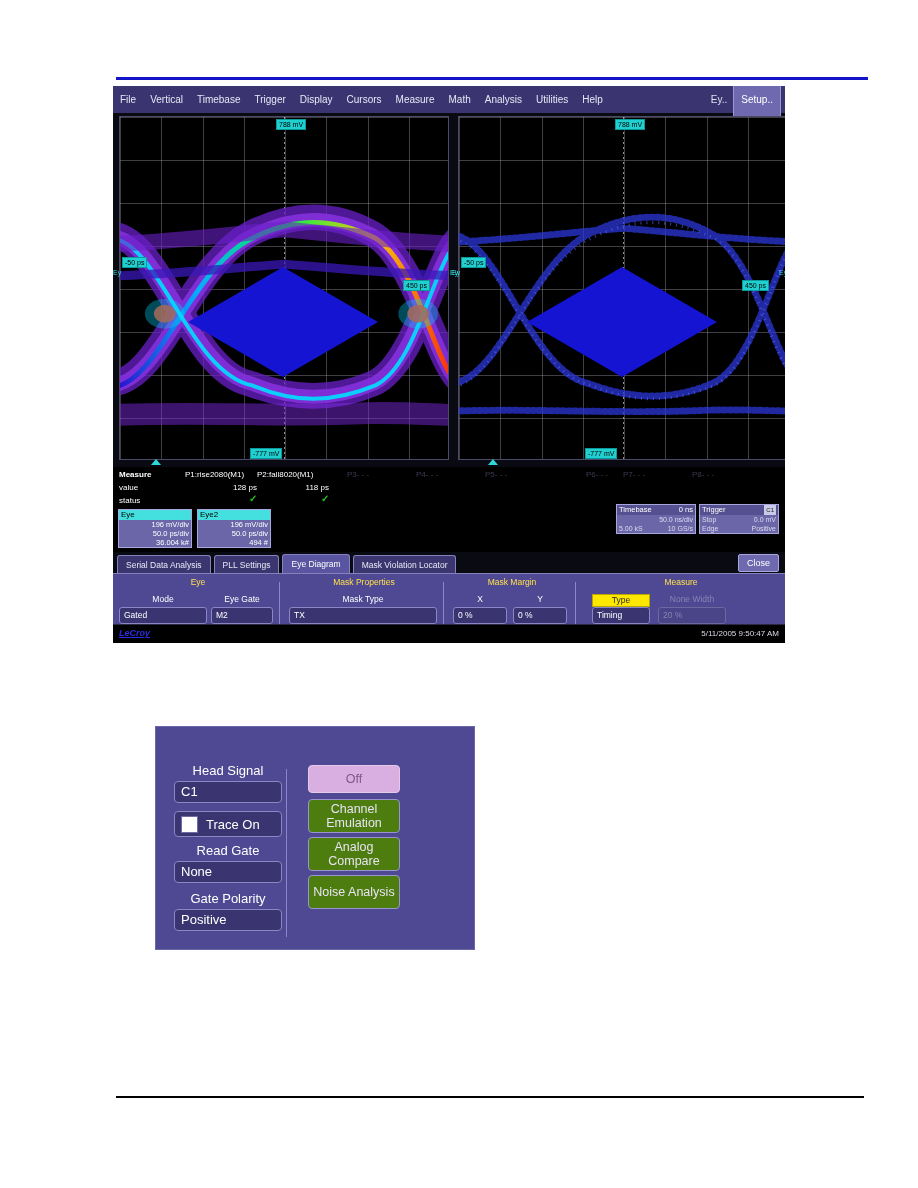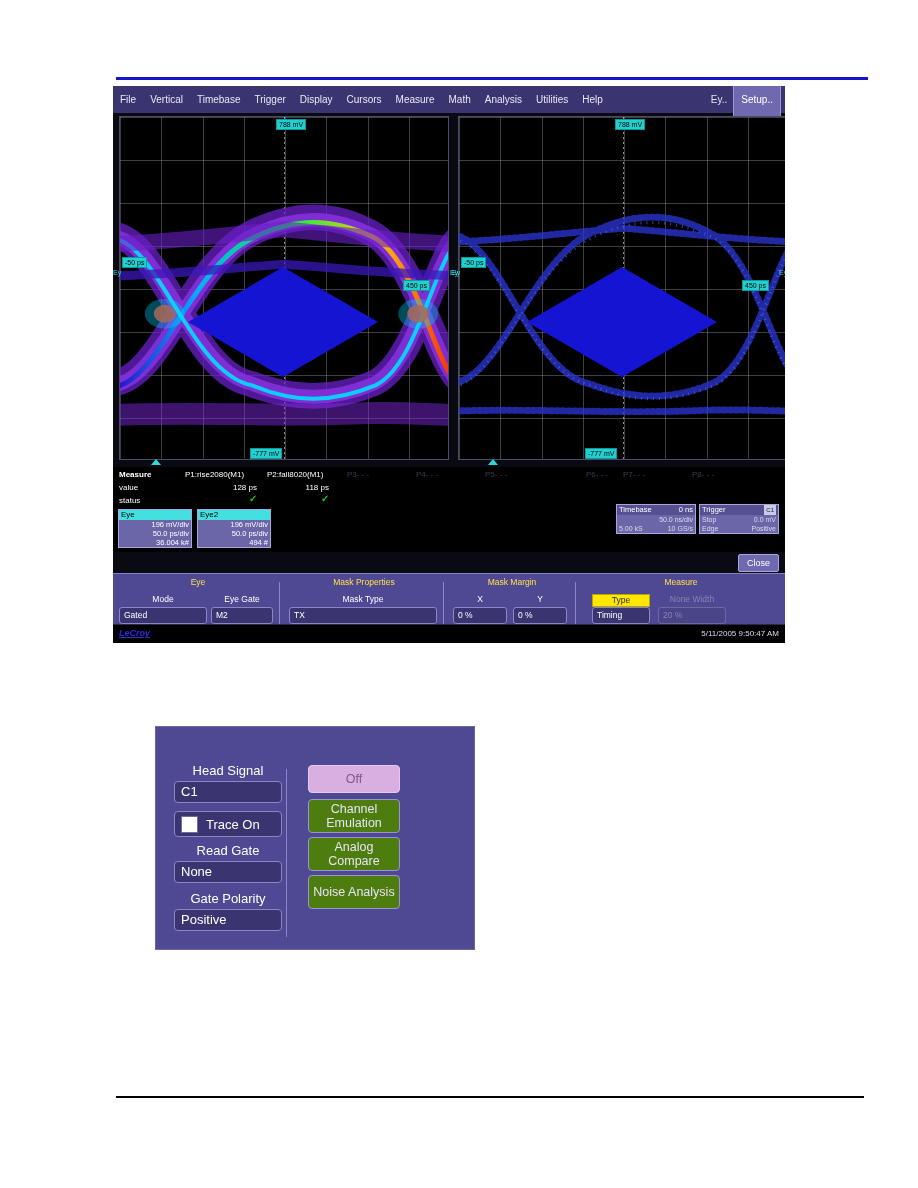--- a/index.html
+++ b/index.html
@@ -253,21 +253,21 @@
 
   <div class="meas">
     <div class="row lbl" style="top:3px;">Measure</div>
     <div class="row" style="top:16px;">value</div>
     <div class="row" style="top:29px;">status</div>
 
     <div class="pcol" style="left:72px;top:3px;">P1:rise2080(M1)</div>
     <div class="val" style="left:72px;top:16px;width:72px;">128 ps</div>
     <div class="chk" style="left:136px;top:26px;">✓</div>
 
-    <div class="pcol" style="left:154px;top:3px;">P2:fall8020(M1)</div>
+    <div class="pcol" style="left:144px;top:3px;">P2:fall8020(M1)</div>
     <div class="val" style="left:144px;top:16px;width:72px;">118 ps</div>
     <div class="chk" style="left:208px;top:26px;">✓</div>
 
     <div class="pcol dim" style="left:234px;top:3px;">P3- - -</div>
     <div class="pcol dim" style="left:303px;top:3px;">P4- - -</div>
     <div class="pcol dim" style="left:372px;top:3px;">P5- - -</div>
     <div class="pcol dim" style="left:441px;top:3px;padding-left:32px;">P6- - -</div>
     <div class="pcol dim" style="left:510px;top:3px;">P7- - -</div>
     <div class="pcol dim" style="left:579px;top:3px;">P8- - -</div>
 
@@ -309,20 +309,26 @@
         <span>0.0 mV</span>
       </div>
       <div class="ln">
         <span>Edge</span>
         <span>Positive</span>
       </div>
     </div>
   </div>
 
   <div class="dlg">
+    <div class="tabrow">
+      <div class="tab">Serial Data Analysis</div>
+      <div class="tab">PLL Settings</div>
+      <div class="tab active">Eye Diagram</div>
+      <div class="tab">Mask Violation Locator</div>
+    </div>
     <div class="close-btn">Close</div>
 
     <div class="panel">
 
       <div class="vdiv" style="left:166px;top:8px;height:128px;"></div>
       <div class="vdiv" style="left:330px;top:8px;height:128px;"></div>
       <div class="vdiv" style="left:462px;top:8px;height:128px;"></div>
 
       <div class="sect-title" style="left:10px;top:3px;width:150px;">Eye</div>
       <div class="ctl-label" style="left:6px;top:20px;width:88px;">Mode</div>

